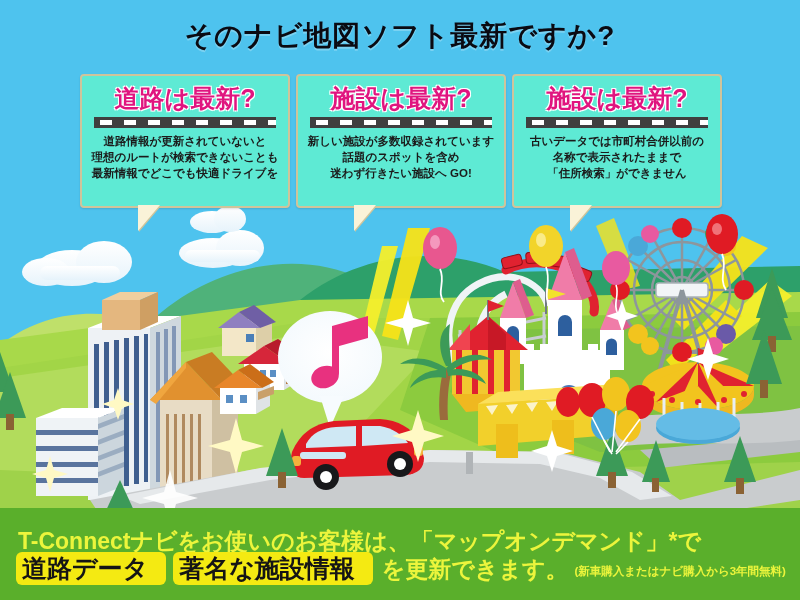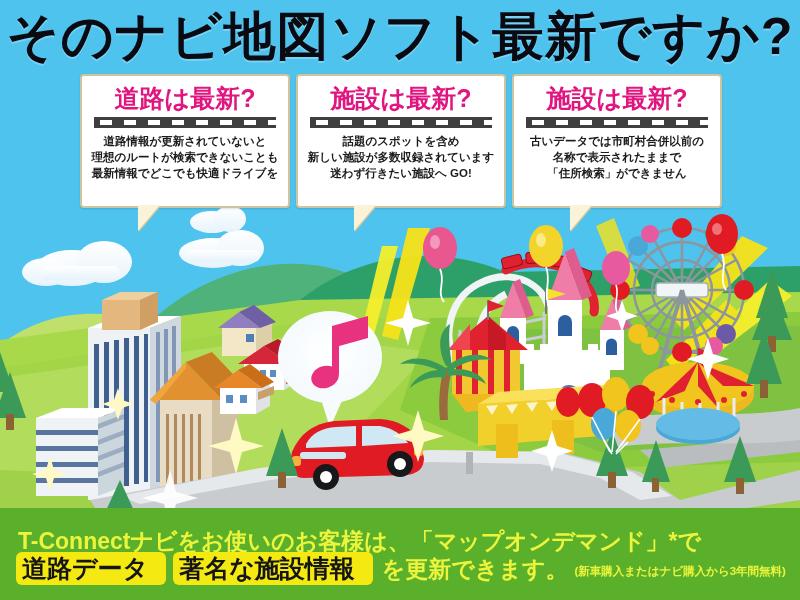--- a/index.html
+++ b/index.html
@@ -23,21 +23,21 @@
     width: 800px; height: 515px;
     background: #4ec3ee;
   }
 
   
   .headline {
     position: absolute;
     left: 0; top: 8px;
     width: 800px;
     text-align: center;
-    font-size: 52px;
+    font-size: 28px;
     font-weight: bold;
     color: #0a0a12;
     letter-spacing: 1px;
     line-height: 56px;
     white-space: nowrap;
     text-shadow: 0 2px 0 rgba(255,255,255,0.25);
     z-index: 40;
   }
 
   
@@ -46,21 +46,21 @@
     left: 0; top: 74px;
     width: 800px;
     height: 150px;
     z-index: 38;
   }
   .qbox {
     position: absolute;
     top: 0;
     width: 206px;
     height: 130px;
-    background: #ffffff;
+    background: #5eead4;
     border: 2px solid #cfc49b;
     border-radius: 4px;
     box-shadow: 0 1px 2px rgba(0,0,0,0.12);
   }
   .qbox.b1 { left: 80px; }
   .qbox.b2 { left: 296px; }
   .qbox.b3 { left: 512px; }
   .qbox .tail {
     position: absolute;
     left: 56px;
@@ -638,22 +638,22 @@
         <div>理想のルートが検索できないことも</div>
         <div>最新情報でどこでも快適ドライブを</div>
       </div>
       <div class="tail"></div>
     </div>
 
     <div class="qbox b2">
       <div class="qtitle">施設は最新?</div>
       <div class="roadbar"></div>
       <div class="qbody">
+        <div>新しい施設が多数収録されています</div>
         <div>話題のスポットを含め</div>
-        <div>新しい施設が多数収録されています</div>
         <div>迷わず行きたい施設へ GO!</div>
       </div>
       <div class="tail"></div>
     </div>
 
     <div class="qbox b3">
       <div class="qtitle">施設は最新?</div>
       <div class="roadbar"></div>
       <div class="qbody">
         <div>古いデータでは市町村合併以前の</div>

